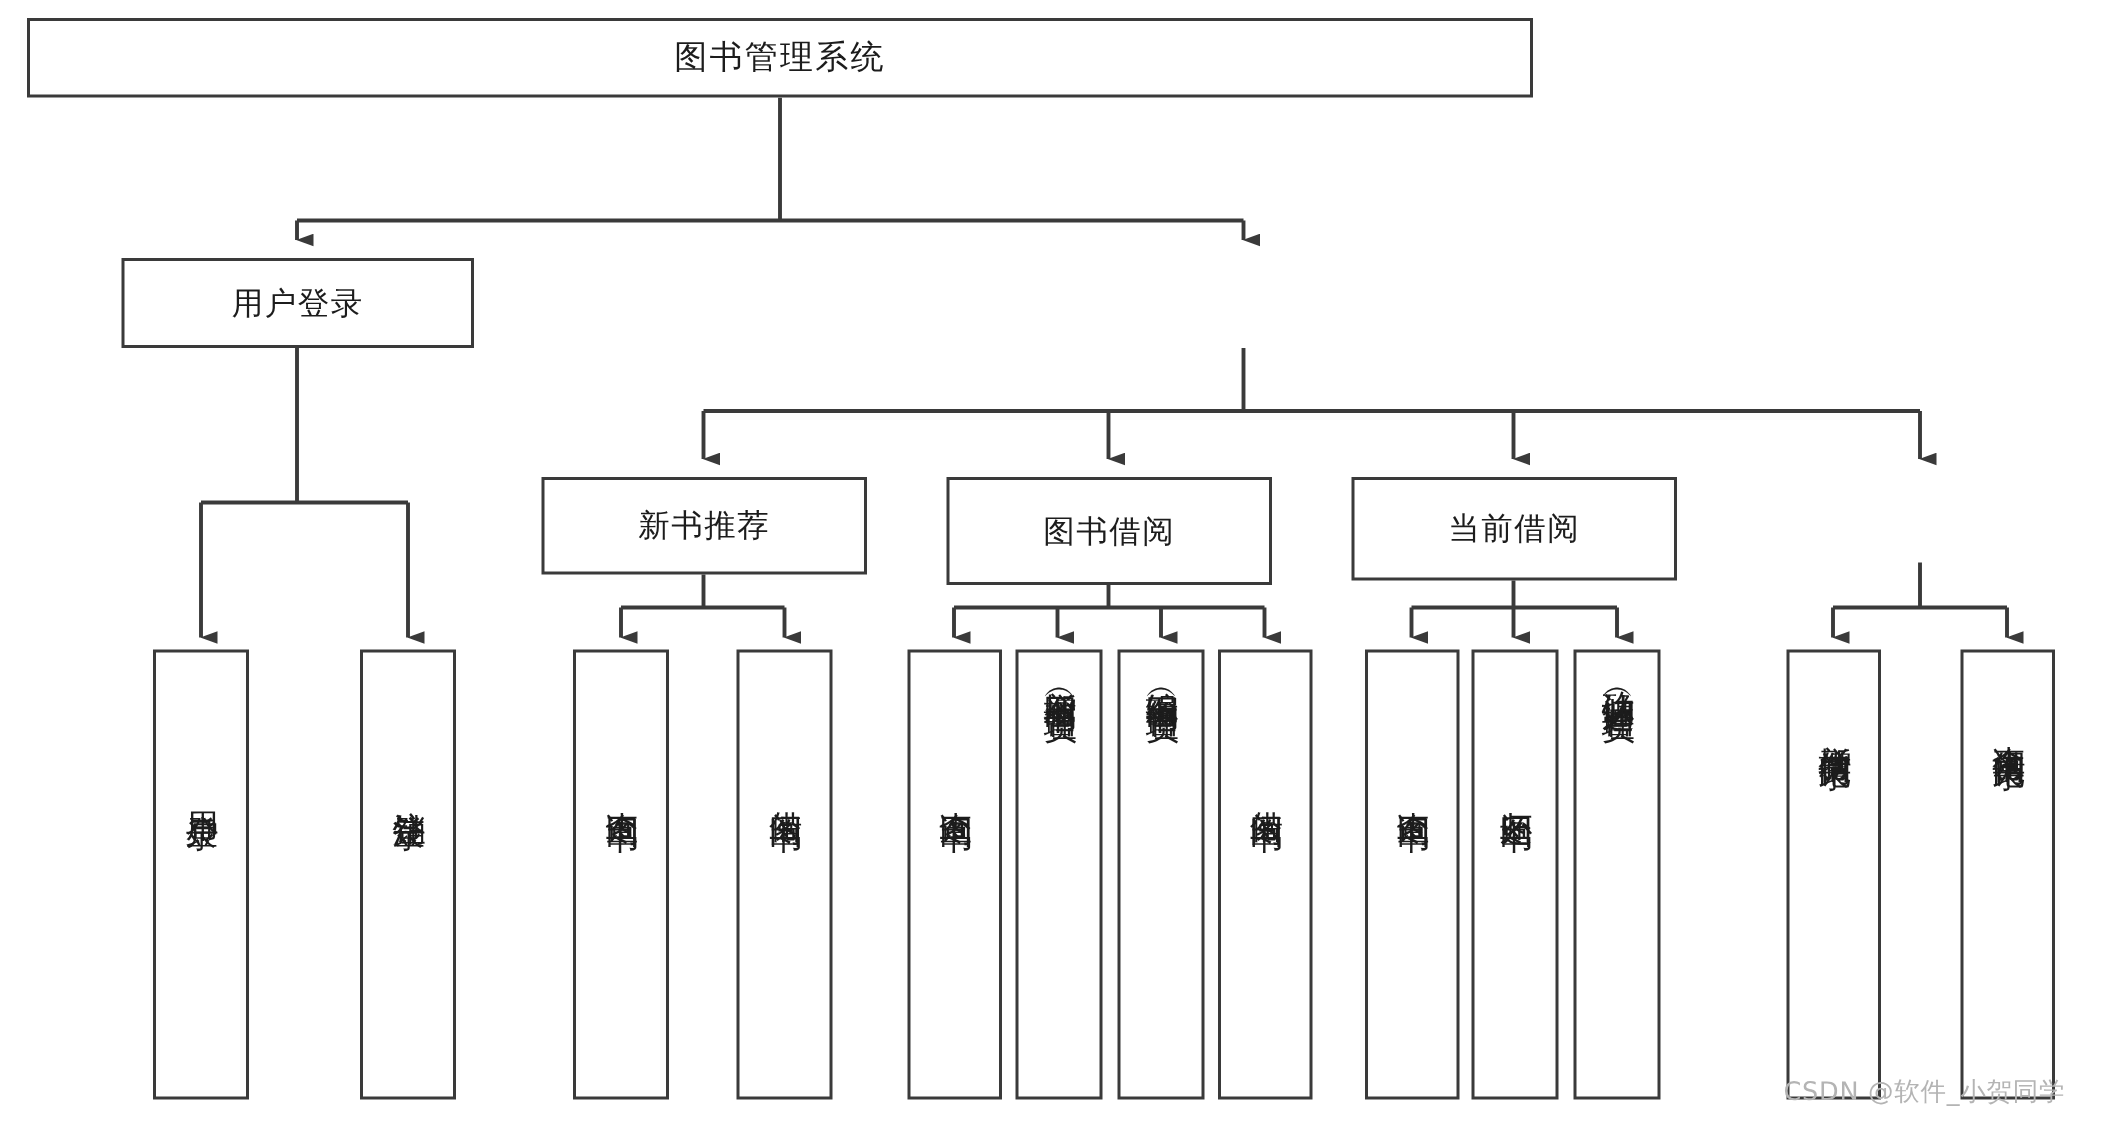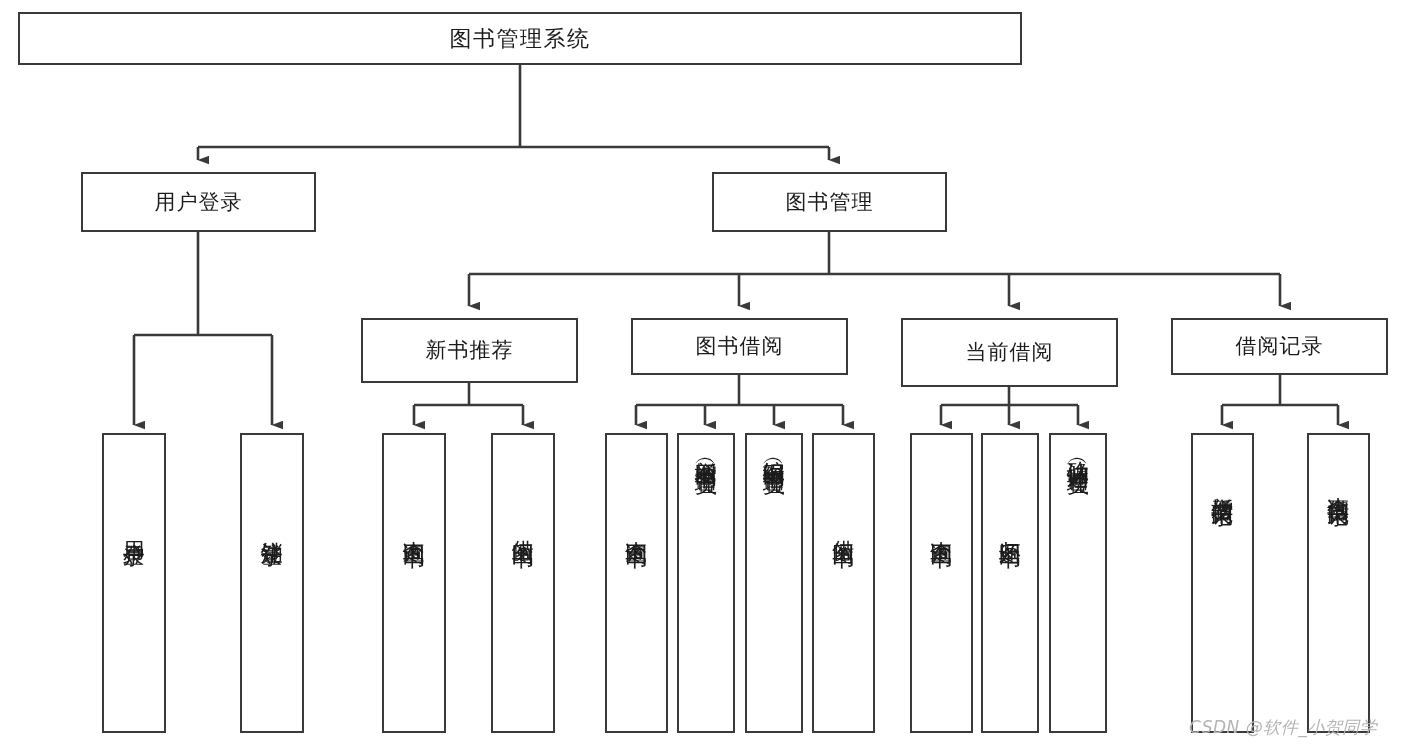--- a/index.html
+++ b/index.html
@@ -125,35 +125,29 @@
     </g>
   </svg>
 
   <div class="node h root" style="left:18px; top:12px; width:1004px; height:53px;">
     <span class="label">图书管理系统</span>
   </div>
 
   <div class="node h" style="left:81px; top:172px; width:235px; height:60px;">
     <span class="label">用户登录</span>
   </div>
-  <div class="node h" style="left:712px; top:172px; width:235px; height:60px;">
-    <span class="label">图书管理</span>
-  </div>
 
   <div class="node h" style="left:361px; top:318px; width:217px; height:65px;">
     <span class="label">新书推荐</span>
   </div>
-  <div class="node h" style="left:631px; top:318px; width:217px; height:57px;">
+  <div class="node h" style="left:631px; top:318px; width:217px; height:72px;">
     <span class="label">图书借阅</span>
   </div>
   <div class="node h" style="left:901px; top:318px; width:217px; height:69px;">
     <span class="label">当前借阅</span>
-  </div>
-  <div class="node h" style="left:1171px; top:318px; width:217px; height:57px;">
-    <span class="label">借阅记录</span>
   </div>
 
   <div class="node v" style="left:102px; top:433px; width:64px; height:300px; padding-top:88px;">
     <span class="label">用户登录</span>
   </div>
   <div class="node v" style="left:240px; top:433px; width:64px; height:300px; padding-top:88px;">
     <span class="label">注销登录</span>
   </div>
 
   <div class="node v" style="left:382px; top:433px; width:64px; height:300px; padding-top:88px;">
@@ -186,15 +180,15 @@
     <span class="label">确认归还（管理员）</span>
   </div>
 
   <div class="node v" style="left:1191px; top:433px; width:63px; height:300px; padding-top:44px;">
     <span class="label">新增借阅记录</span>
   </div>
   <div class="node v" style="left:1307px; top:433px; width:63px; height:300px; padding-top:44px;">
     <span class="label">查询借阅记录</span>
   </div>
 
-  <div class="watermark" style="left:1189px; top:716px;font-style:italic;">CSDN @软件_小贺同学</div>
+  <div class="watermark" style="left:1189px; top:716px;">CSDN @软件_小贺同学</div>
 
 </div>
 
 </body></html>

